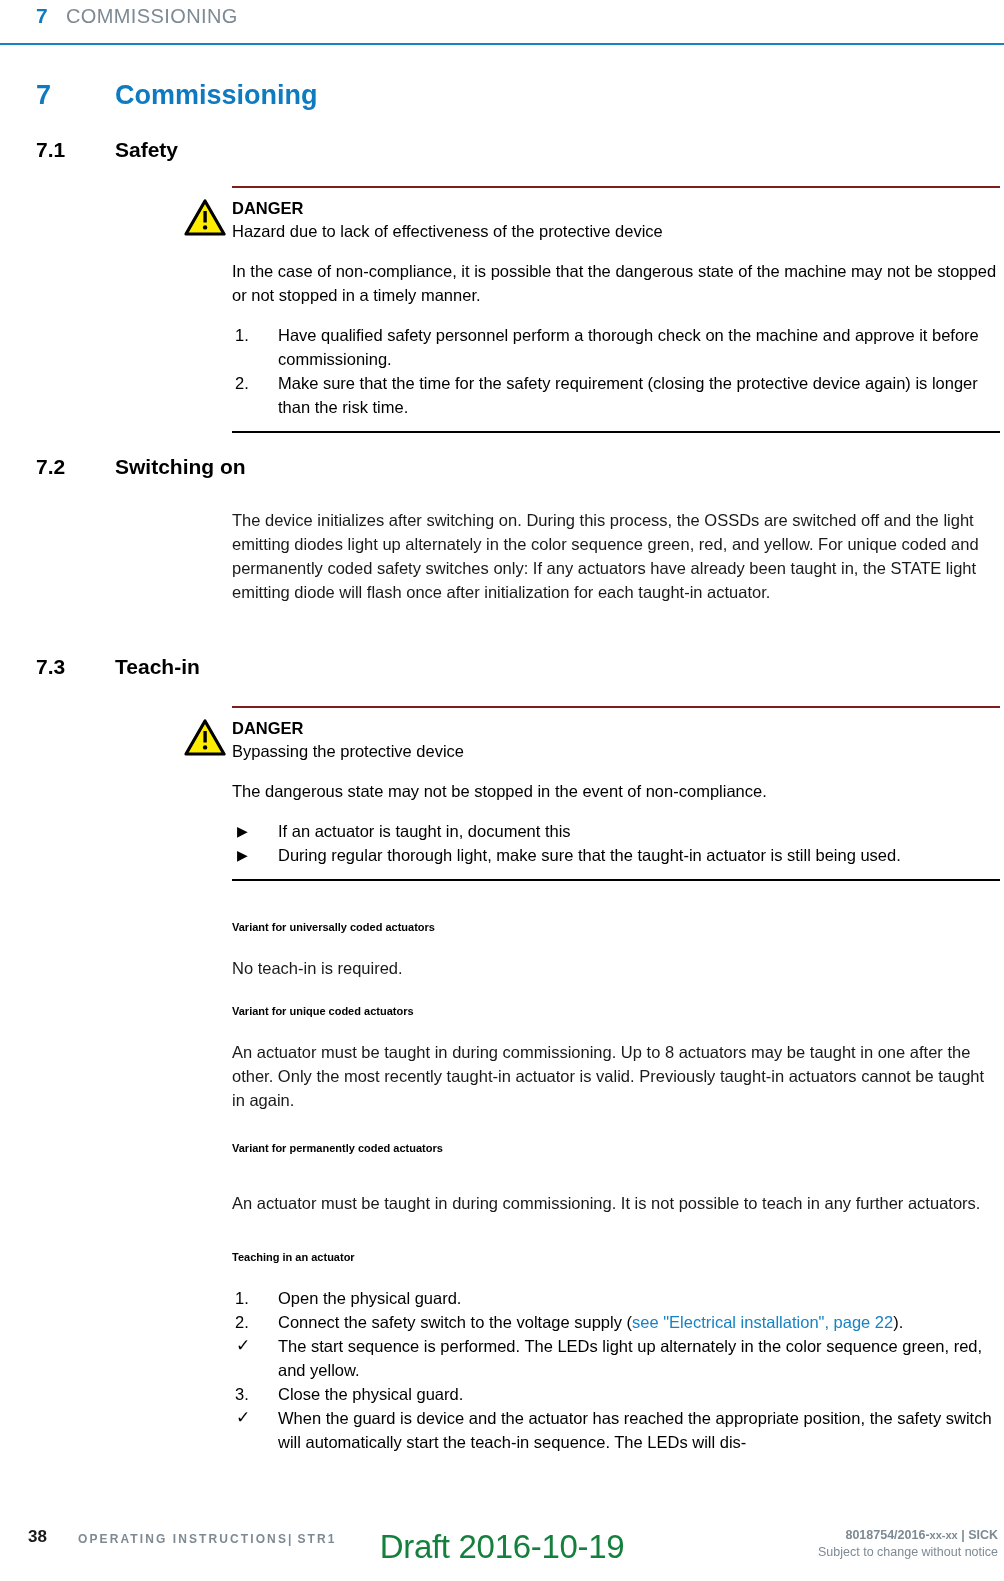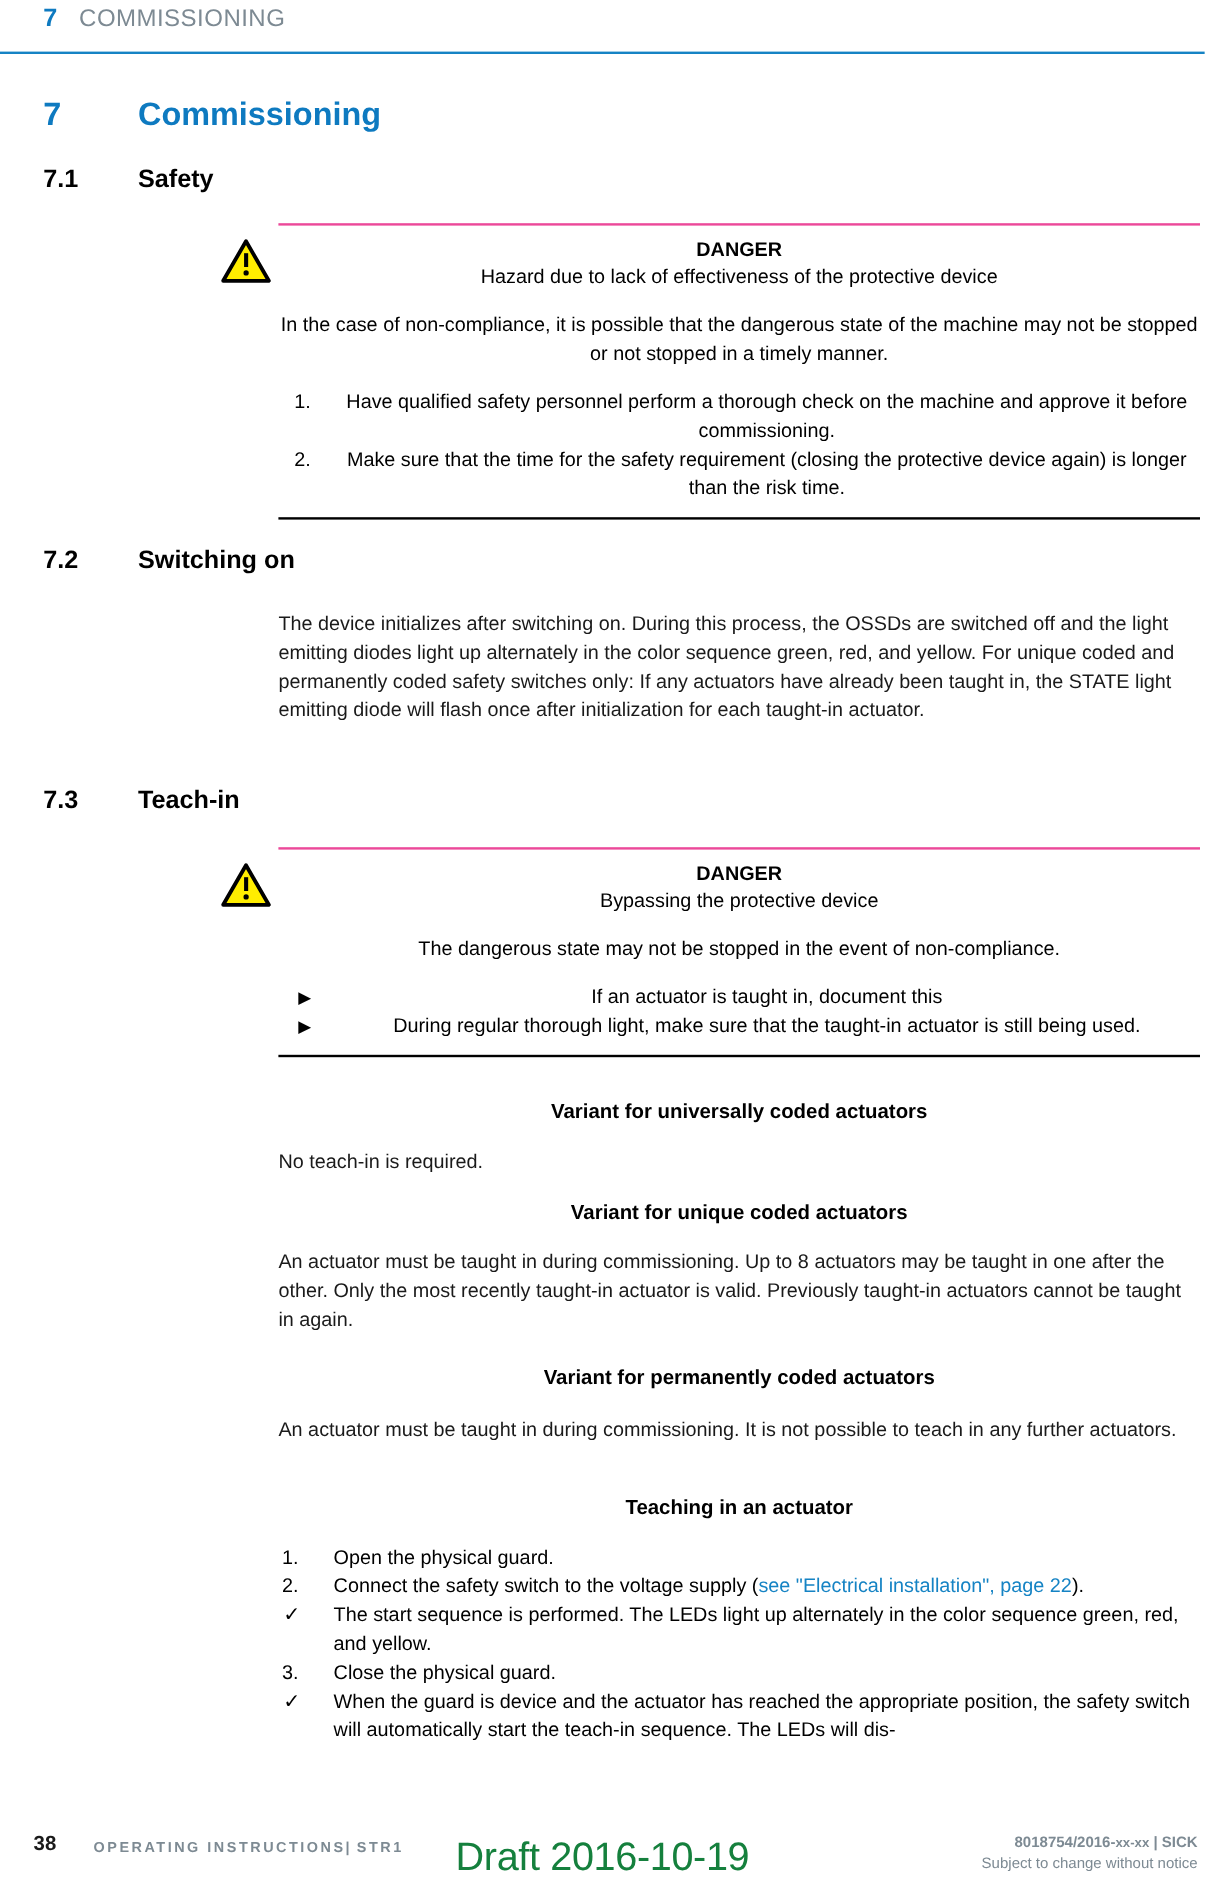--- a/index.html
+++ b/index.html
@@ -108,25 +108,24 @@
     font-size: 16.5px;
     line-height: 24px;
     color: #1a1a1a;
   }
 
   
   .danger-box {
     position: absolute;
     left: 232px;
     width: 768px;
-    border-top: 2px solid #ec4899;
+    border-top: 2px solid #7f1d1d;
     border-bottom: 2px solid #000;
     padding: 9px 0 12px 0;
     box-sizing: border-box;
-    text-align: center;
   }
   .danger-inner {
     position: relative;
   }
   .warn-icon {
     position: absolute;
     left: -48px;
     top: 2px;
     width: 42px;
     height: 38px;
@@ -177,25 +176,24 @@
     font-size: 17px;
     left: 4px;
   }
 
   a.xref {
     color: #1583c4;
     text-decoration: none;
   }
 
   .subhead {
-    font-size: 17px;
-    font-weight: bold;
-    line-height: 24px;
-    margin: 0;
-    text-align: center;
+    font-size: 11px;
+    font-weight: bold;
+    line-height: 24px;
+    margin: 0;
   }
 
   
   .footer-pagenum {
     position: absolute;
     left: 28px;
     top: 1527px;
     font-size: 17px;
     font-weight: bold;
     color: #1a1a1a;
@@ -334,21 +332,21 @@
     <p class="body-text" style="margin-top:17px;">No teach-in is required.</p>
   </div>
 
   <div class="content-block" style="top:999px;">
     <p class="subhead">Variant for unique coded actuators</p>
     <p class="body-text" style="margin-top:17px;">An actuator must be taught in during commissioning. Up to 8 actuators may be taught in one after the other. Only the most recently taught-in actuator is valid. Previously taught-in actuators cannot be taught in again.</p>
   </div>
 
   <div class="content-block" style="top:1136px;">
     <p class="subhead">Variant for permanently coded actuators</p>
-    <p class="body-text" style="margin-top:20px;">An actuator must be taught in during commissioning. It is not possible to teach in any further actuators.</p>
+    <p class="body-text" style="margin-top:31px;">An actuator must be taught in during commissioning. It is not possible to teach in any further actuators.</p>
   </div>
 
   <div class="content-block" style="top:1245px;">
     <p class="subhead">Teaching in an actuator</p>
     <ul class="step-list" style="margin-top:17px;">
       <li>
         <span class="li-marker">1.</span>
         <span>Open the physical guard.</span>
       </li>
       <li>

